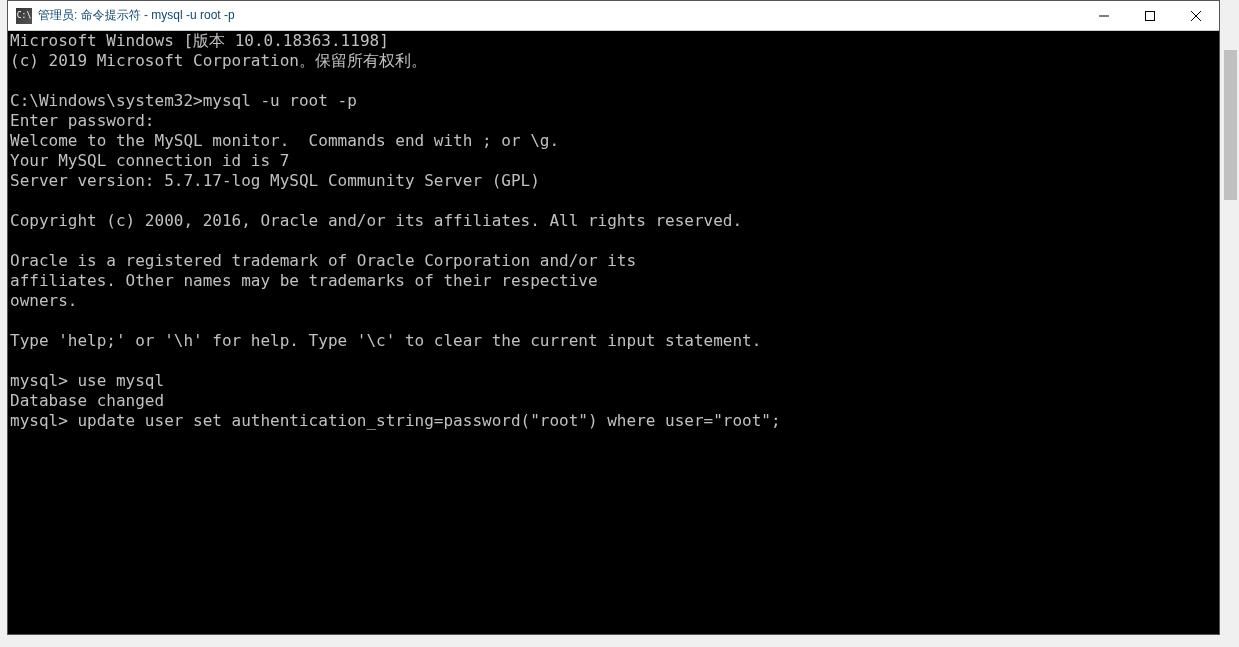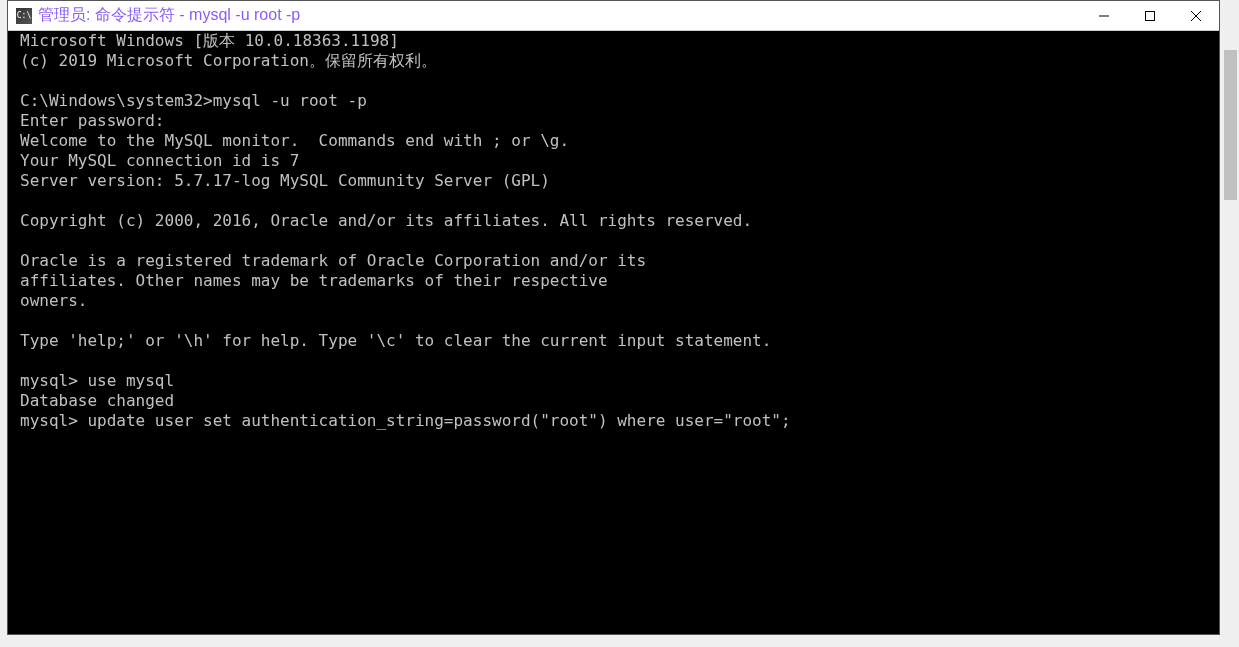--- a/index.html
+++ b/index.html
@@ -39,22 +39,22 @@
       margin-right: 6px;
       background: linear-gradient(135deg, #333 0%, #555 100%);
       display: flex;
       align-items: center;
       justify-content: center;
       font-size: 8px;
       color: #fff;
       font-family: monospace;
     }
     .titlebar-title {
-      font-size: 16px;
-      color: #8b5cf6;
+      font-size: 12px;
+      color: #0c4a6e;
       flex: 1;
     }
     .window-controls {
       display: flex;
       height: 100%;
     }
     .window-control {
       width: 46px;
       height: 100%;
       display: flex;
@@ -71,21 +71,21 @@
       background: #000;
       overflow: hidden;
       position: relative;
     }
     .terminal-content {
       font-family: "NSimSun", "SimSun", "Consolas", monospace;
       font-size: 16px;
       line-height: 20px;
       color: #c0c0c0;
       white-space: pre;
-      padding-left: 12px;
+      padding-left: 2px;
     }
     .scrollbar-outer {
       position: absolute;
       right: 0;
       top: 30px;
       width: 17px;
       height: 604px;
       background: #f0f0f0;
     }
     .scrollbar-thumb-outer {

